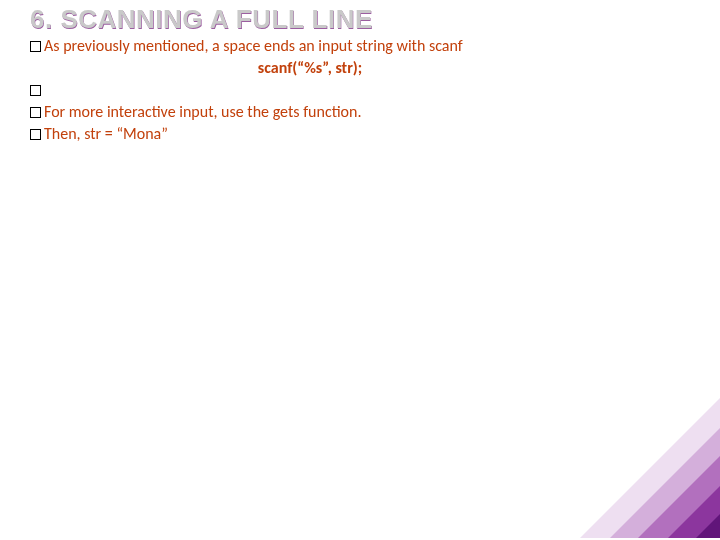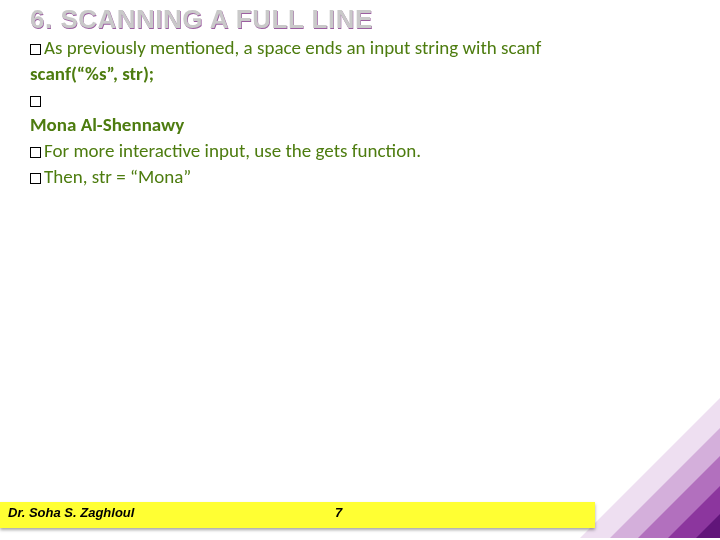--- a/index.html
+++ b/index.html
@@ -27,39 +27,39 @@
     letter-spacing: 0.5px;
     color: #c9c9c9;
     text-shadow: 0.6px 0.6px 0 #9b5ea0;
     font-family: "Arial Black", "Arial", sans-serif;
   }
   .body {
     position: absolute;
     left: 30px;
     top: 36px;
     width: 560px;
-    color: #4d7c0f;
-    font-size: 19px;
+    color: #c2410c;
+    font-size: 16px;
     line-height: 1.25;
   }
   .bullet {
     margin: 0 0 2px 0;
     text-align: justify;
   }
   .bullet .sq {
     display: inline-block;
     width: 11px;
     height: 11px;
     border: 1.5px solid #000;
     box-sizing: border-box;
     margin-right: 3px;
     vertical-align: -1px;
   }
   .center-line {
-    text-align: left;
+    text-align: center;
     font-weight: 700;
     margin: 0 0 2px 0;
   }
   .mono-ish { font-family: inherit; }
   .footer {
     position: absolute;
     left: 0;
     bottom: 12px;
     width: 720px;
     height: 26px;
@@ -127,39 +127,33 @@
     <p class="bullet">
       <span class="sq"></span><span>As previously mentioned, a space ends an input string with scanf</span>
     </p>
 
     <p class="center-line mono-ish">scanf(“%s”, str);</p>
 
     <p class="bullet">
       <span class="sq"></span>
     </p>
 
-    <p class="center-line">Mona Al-Shennawy</p>
 
     <p class="bullet">
       <span class="sq"></span><span>For more interactive input, use the gets function.</span>
     </p>
 
     <p class="bullet">
       <span class="sq"></span><span>Then, str = “Mona”</span>
     </p>
 
   </div>
 
   <div class="tri-stack">
     <div class="tri t1"></div>
     <div class="tri t2"></div>
     <div class="tri t3"></div>
     <div class="tri t4"></div>
     <div class="tri t5"></div>
   </div>
 
-  <div class="footer">
-    <div class="footer-bar"></div>
-    <div class="footer-author">Dr. Soha S. Zaghloul</div>
-    <div class="footer-page">7</div>
-  </div>
 
 </div>
 
 </body></html>

